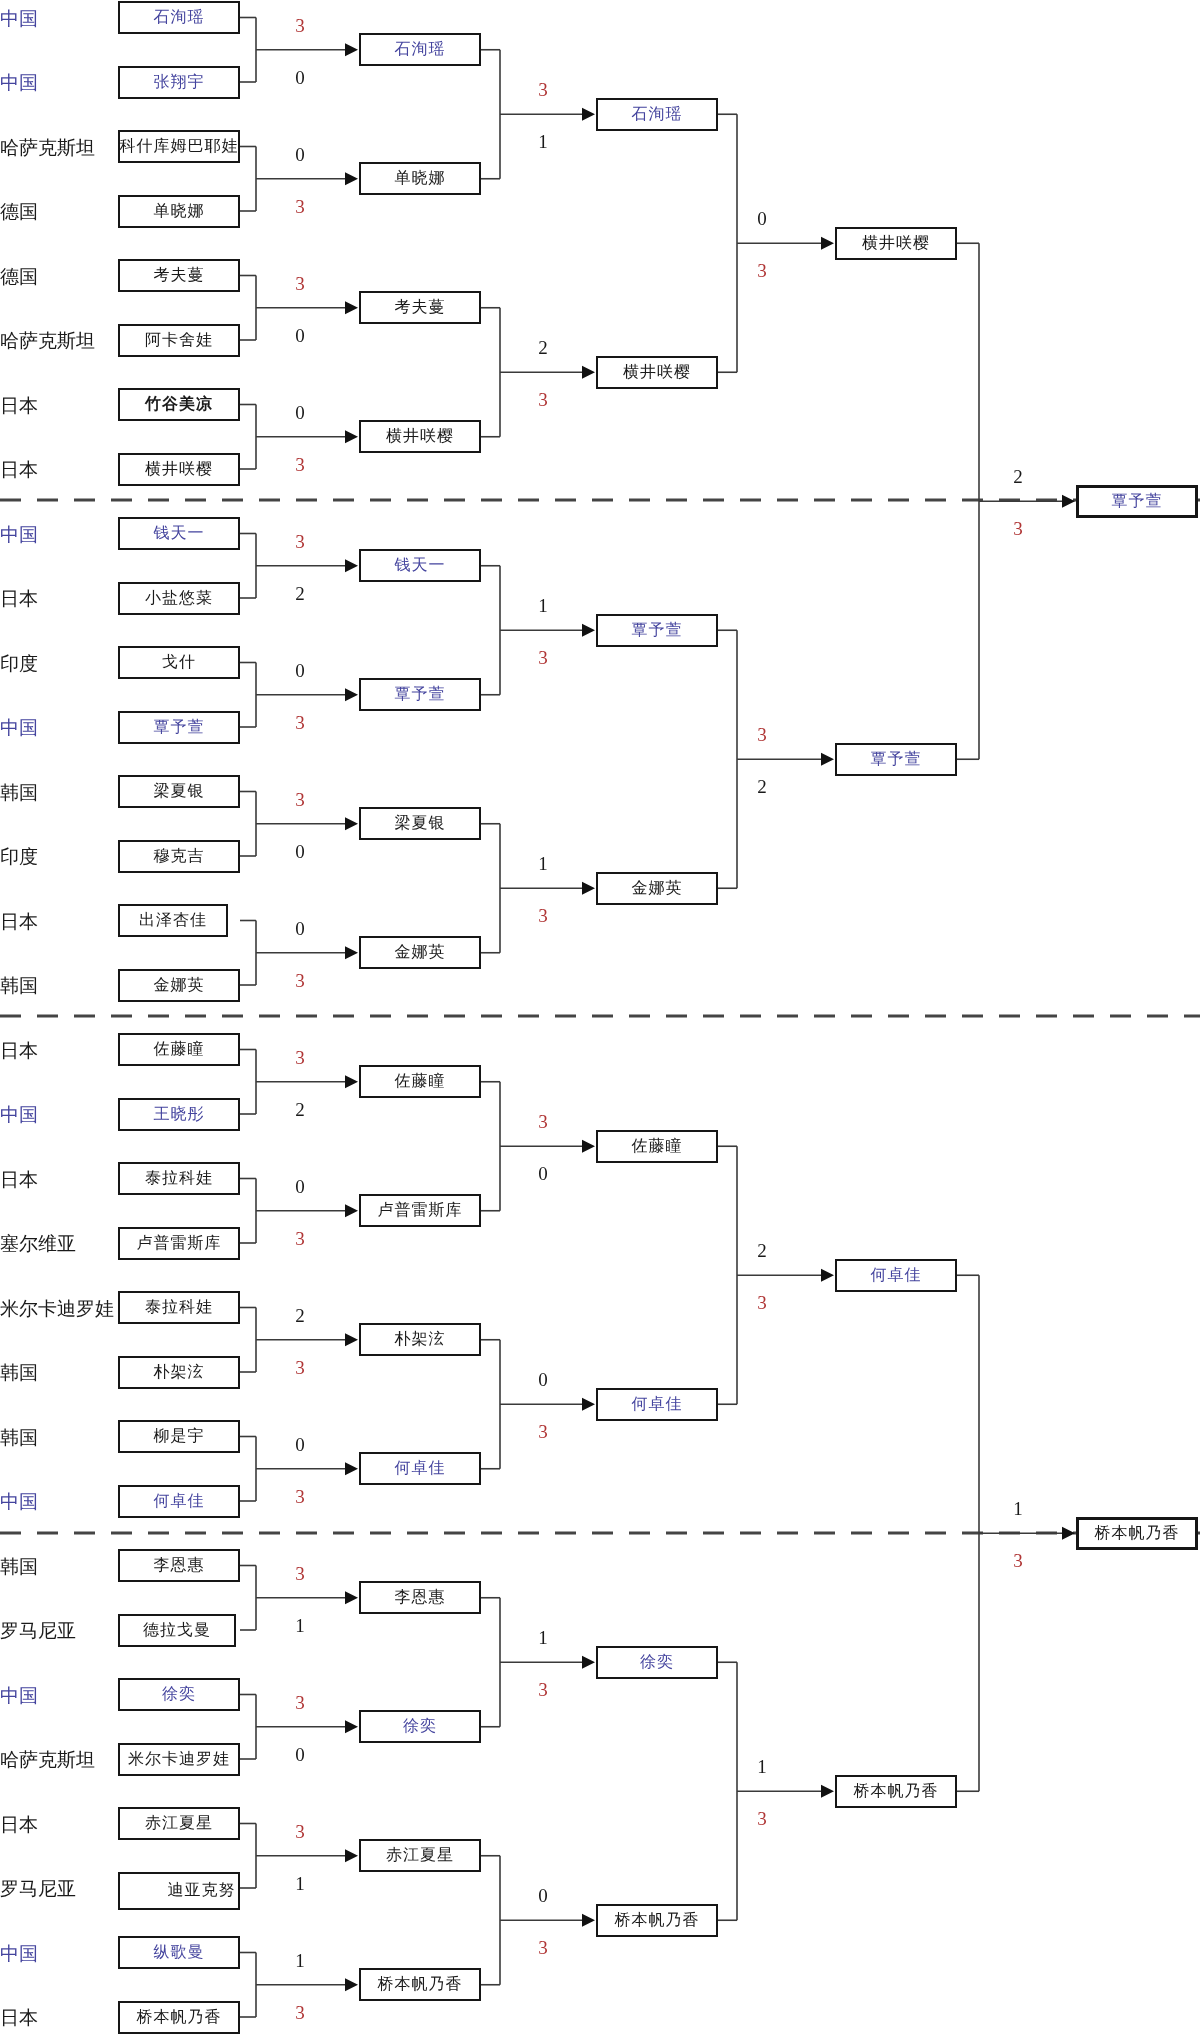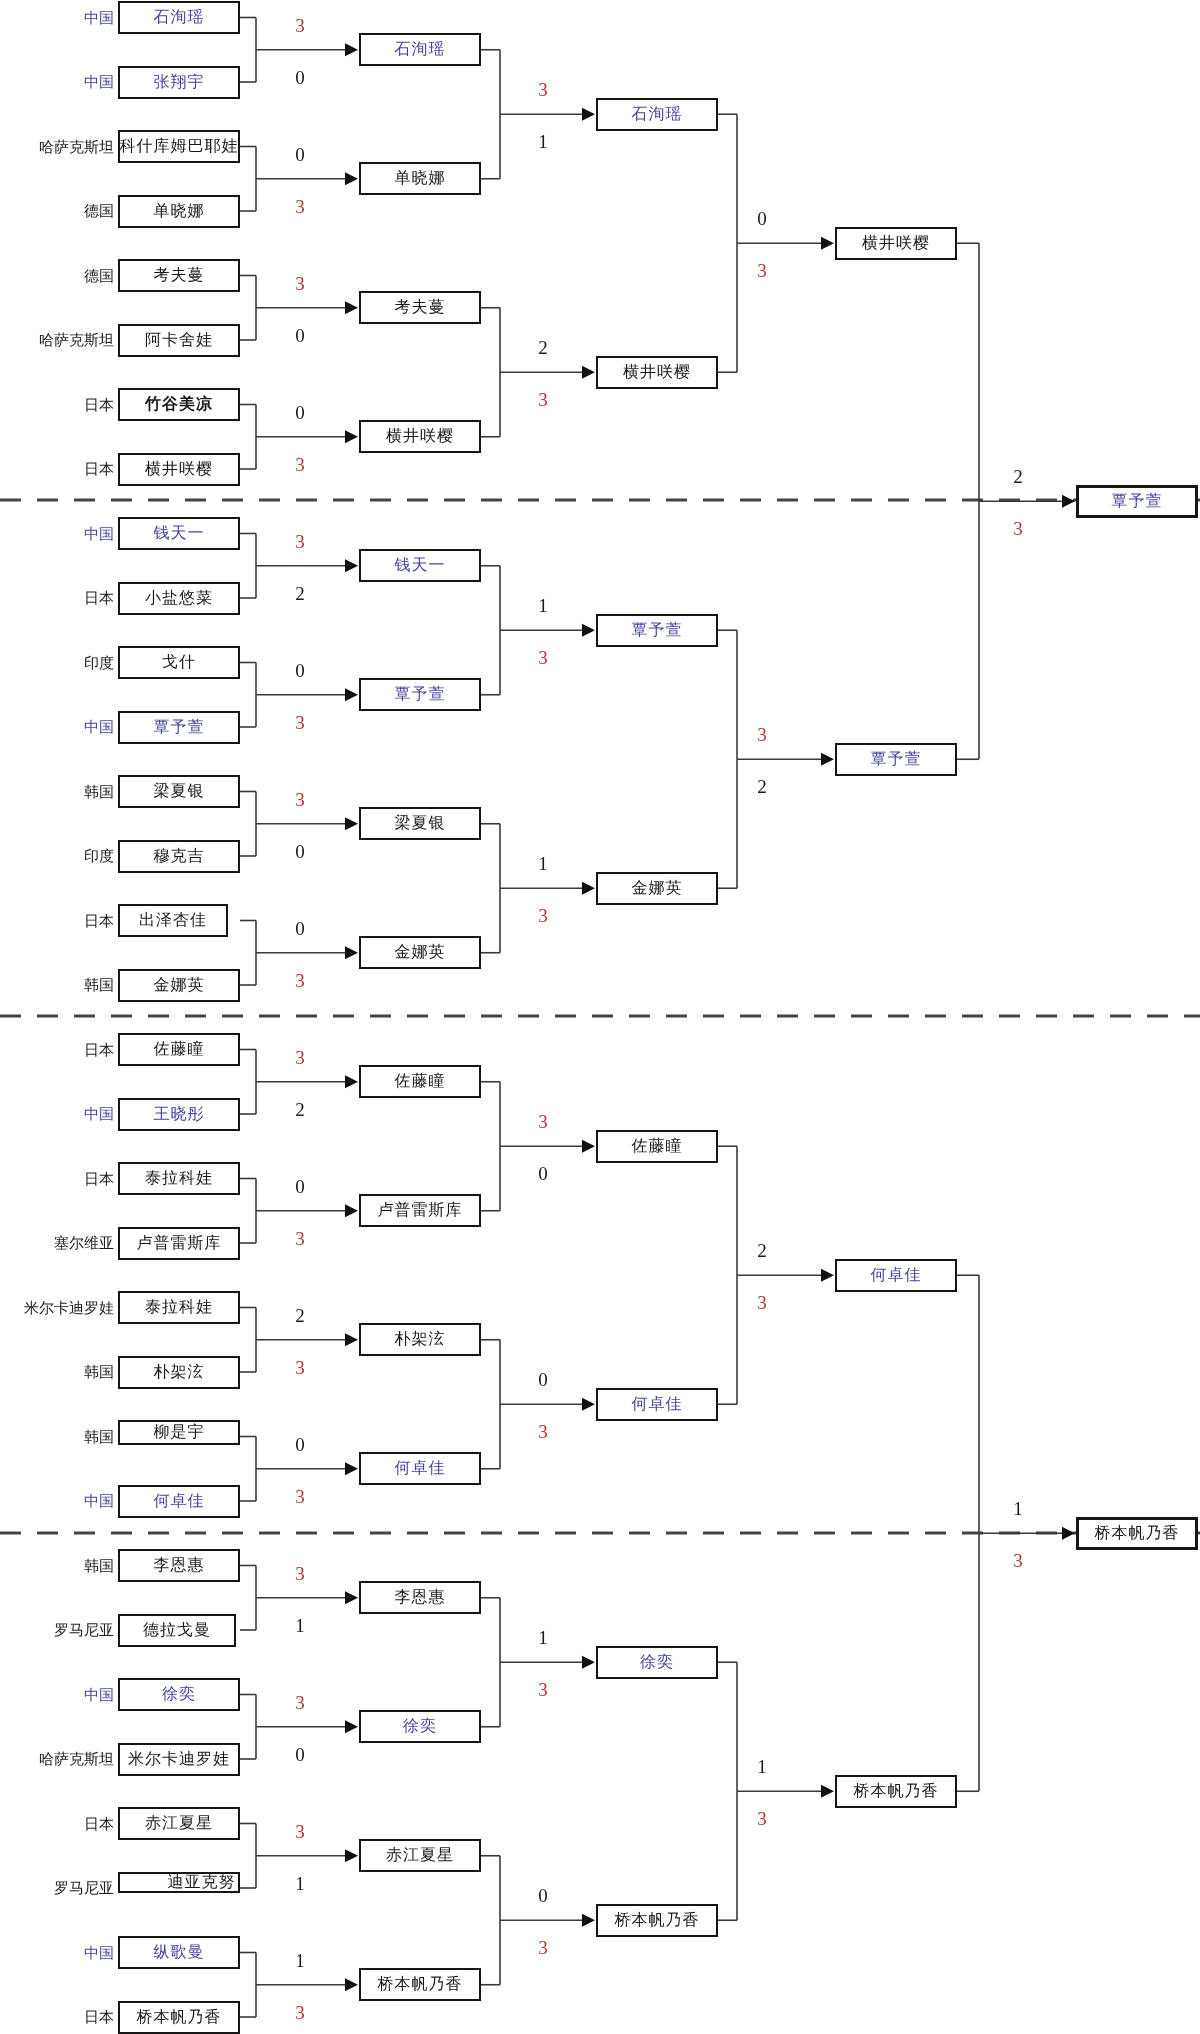--- a/index.html
+++ b/index.html
@@ -9,22 +9,22 @@
     color:var(--text,#1a1a1a); overflow:hidden;
   }
   #wires { position:absolute; left:0; top:0; width:1200px; height:2034px; }
   .box {
     position:absolute; box-sizing:border-box; border:2px solid #161616; background:#fff;
     display:flex; align-items:center; justify-content:center;
     font-size:16px; white-space:nowrap; letter-spacing:1px;
   }
   .box.final { border-width:3px; }
   .country {
-    position:absolute; left:0; width:114px; text-align:right;
-    font-size:15px; line-height:22px; white-space:nowrap;
+    position:absolute; left:0; width:114px; text-align:left;
+    font-size:19px; line-height:22px; white-space:nowrap;
   }
   .score {
     position:absolute; transform:translate(-50%,-50%);
     font-family:"Liberation Serif","DejaVu Serif",serif;
     font-size:19px; font-weight:400;
   }
   .score.win { color:var(--win,#b03636); }
   .cn { color:var(--cn,#44449e); }
 </style>
 </head>
@@ -224,35 +224,35 @@
     <div class="box cn" style="left: 118px; top: 1097.5px; width: 122px; height: 33px;">王晓彤</div>
     <div class="country" style="top: 1167.5px;">日本</div>
     <div class="box" style="left: 118px; top: 1162px; width: 122px; height: 33px;">泰拉科娃</div>
     <div class="country" style="top: 1232px;">塞尔维亚</div>
     <div class="box" style="left: 118px; top: 1226.5px; width: 122px; height: 33px;">卢普雷斯库</div>
     <div class="country" style="top: 1296.5px;">米尔卡迪罗娃</div>
     <div class="box" style="left: 118px; top: 1291px; width: 122px; height: 33px;">泰拉科娃</div>
     <div class="country" style="top: 1361px;">韩国</div>
     <div class="box" style="left: 118px; top: 1355.5px; width: 122px; height: 33px;">朴架泫</div>
     <div class="country" style="top: 1425.5px;">韩国</div>
-    <div class="box" style="left: 118px; top: 1420px; width: 122px; height: 25px;">柳是宇</div>
+    <div class="box" style="left: 118px; top: 1420px; width: 122px; height: 33px;">柳是宇</div>
     <div class="country cn" style="top: 1490px;">中国</div>
     <div class="box cn" style="left: 118px; top: 1484.5px; width: 122px; height: 33px;">何卓佳</div>
     <div class="country" style="top: 1554.5px;">韩国</div>
     <div class="box" style="left: 118px; top: 1549px; width: 122px; height: 33px;">李恩惠</div>
     <div class="country" style="top: 1619px;">罗马尼亚</div>
     <div class="box" style="left: 118px; top: 1613.5px; width: 118px; height: 33px;">德拉戈曼</div>
     <div class="country cn" style="top: 1683.5px;">中国</div>
     <div class="box cn" style="left: 118px; top: 1678px; width: 122px; height: 33px;">徐奕</div>
     <div class="country" style="top: 1748px;">哈萨克斯坦</div>
     <div class="box" style="left: 118px; top: 1742.5px; width: 122px; height: 33px;">米尔卡迪罗娃</div>
     <div class="country" style="top: 1812.5px;">日本</div>
     <div class="box" style="left: 118px; top: 1807px; width: 122px; height: 33px;">赤江夏星</div>
     <div class="country" style="top: 1877px;">罗马尼亚</div>
-    <div class="box" style="left: 118px; top: 1871.5px; width: 122px; height: 21px; padding-left: 45px;">迪亚克努</div>
+    <div class="box" style="left: 118px; top: 1871.5px; width: 122px; height: 38px; padding-left: 45px;">迪亚克努</div>
     <div class="country cn" style="top: 1941.5px;">中国</div>
     <div class="box cn" style="left: 118px; top: 1936px; width: 122px; height: 33px;">纵歌曼</div>
     <div class="country" style="top: 2006px;">日本</div>
     <div class="box" style="left: 118px; top: 2000.5px; width: 122px; height: 33px;">桥本帆乃香</div>
     <div class="score win" style="left: 300px; top: 25.75px;">3</div>
     <div class="score" style="left: 300px; top: 77.75px;">0</div>
     <div class="box cn" style="left: 359px; top: 33.25px; width: 122px; height: 33px;">石洵瑶</div>
     <div class="score" style="left: 300px; top: 154.75px;">0</div>
     <div class="score win" style="left: 300px; top: 206.75px;">3</div>
     <div class="box" style="left: 359px; top: 162.25px; width: 122px; height: 33px;">单晓娜</div>

